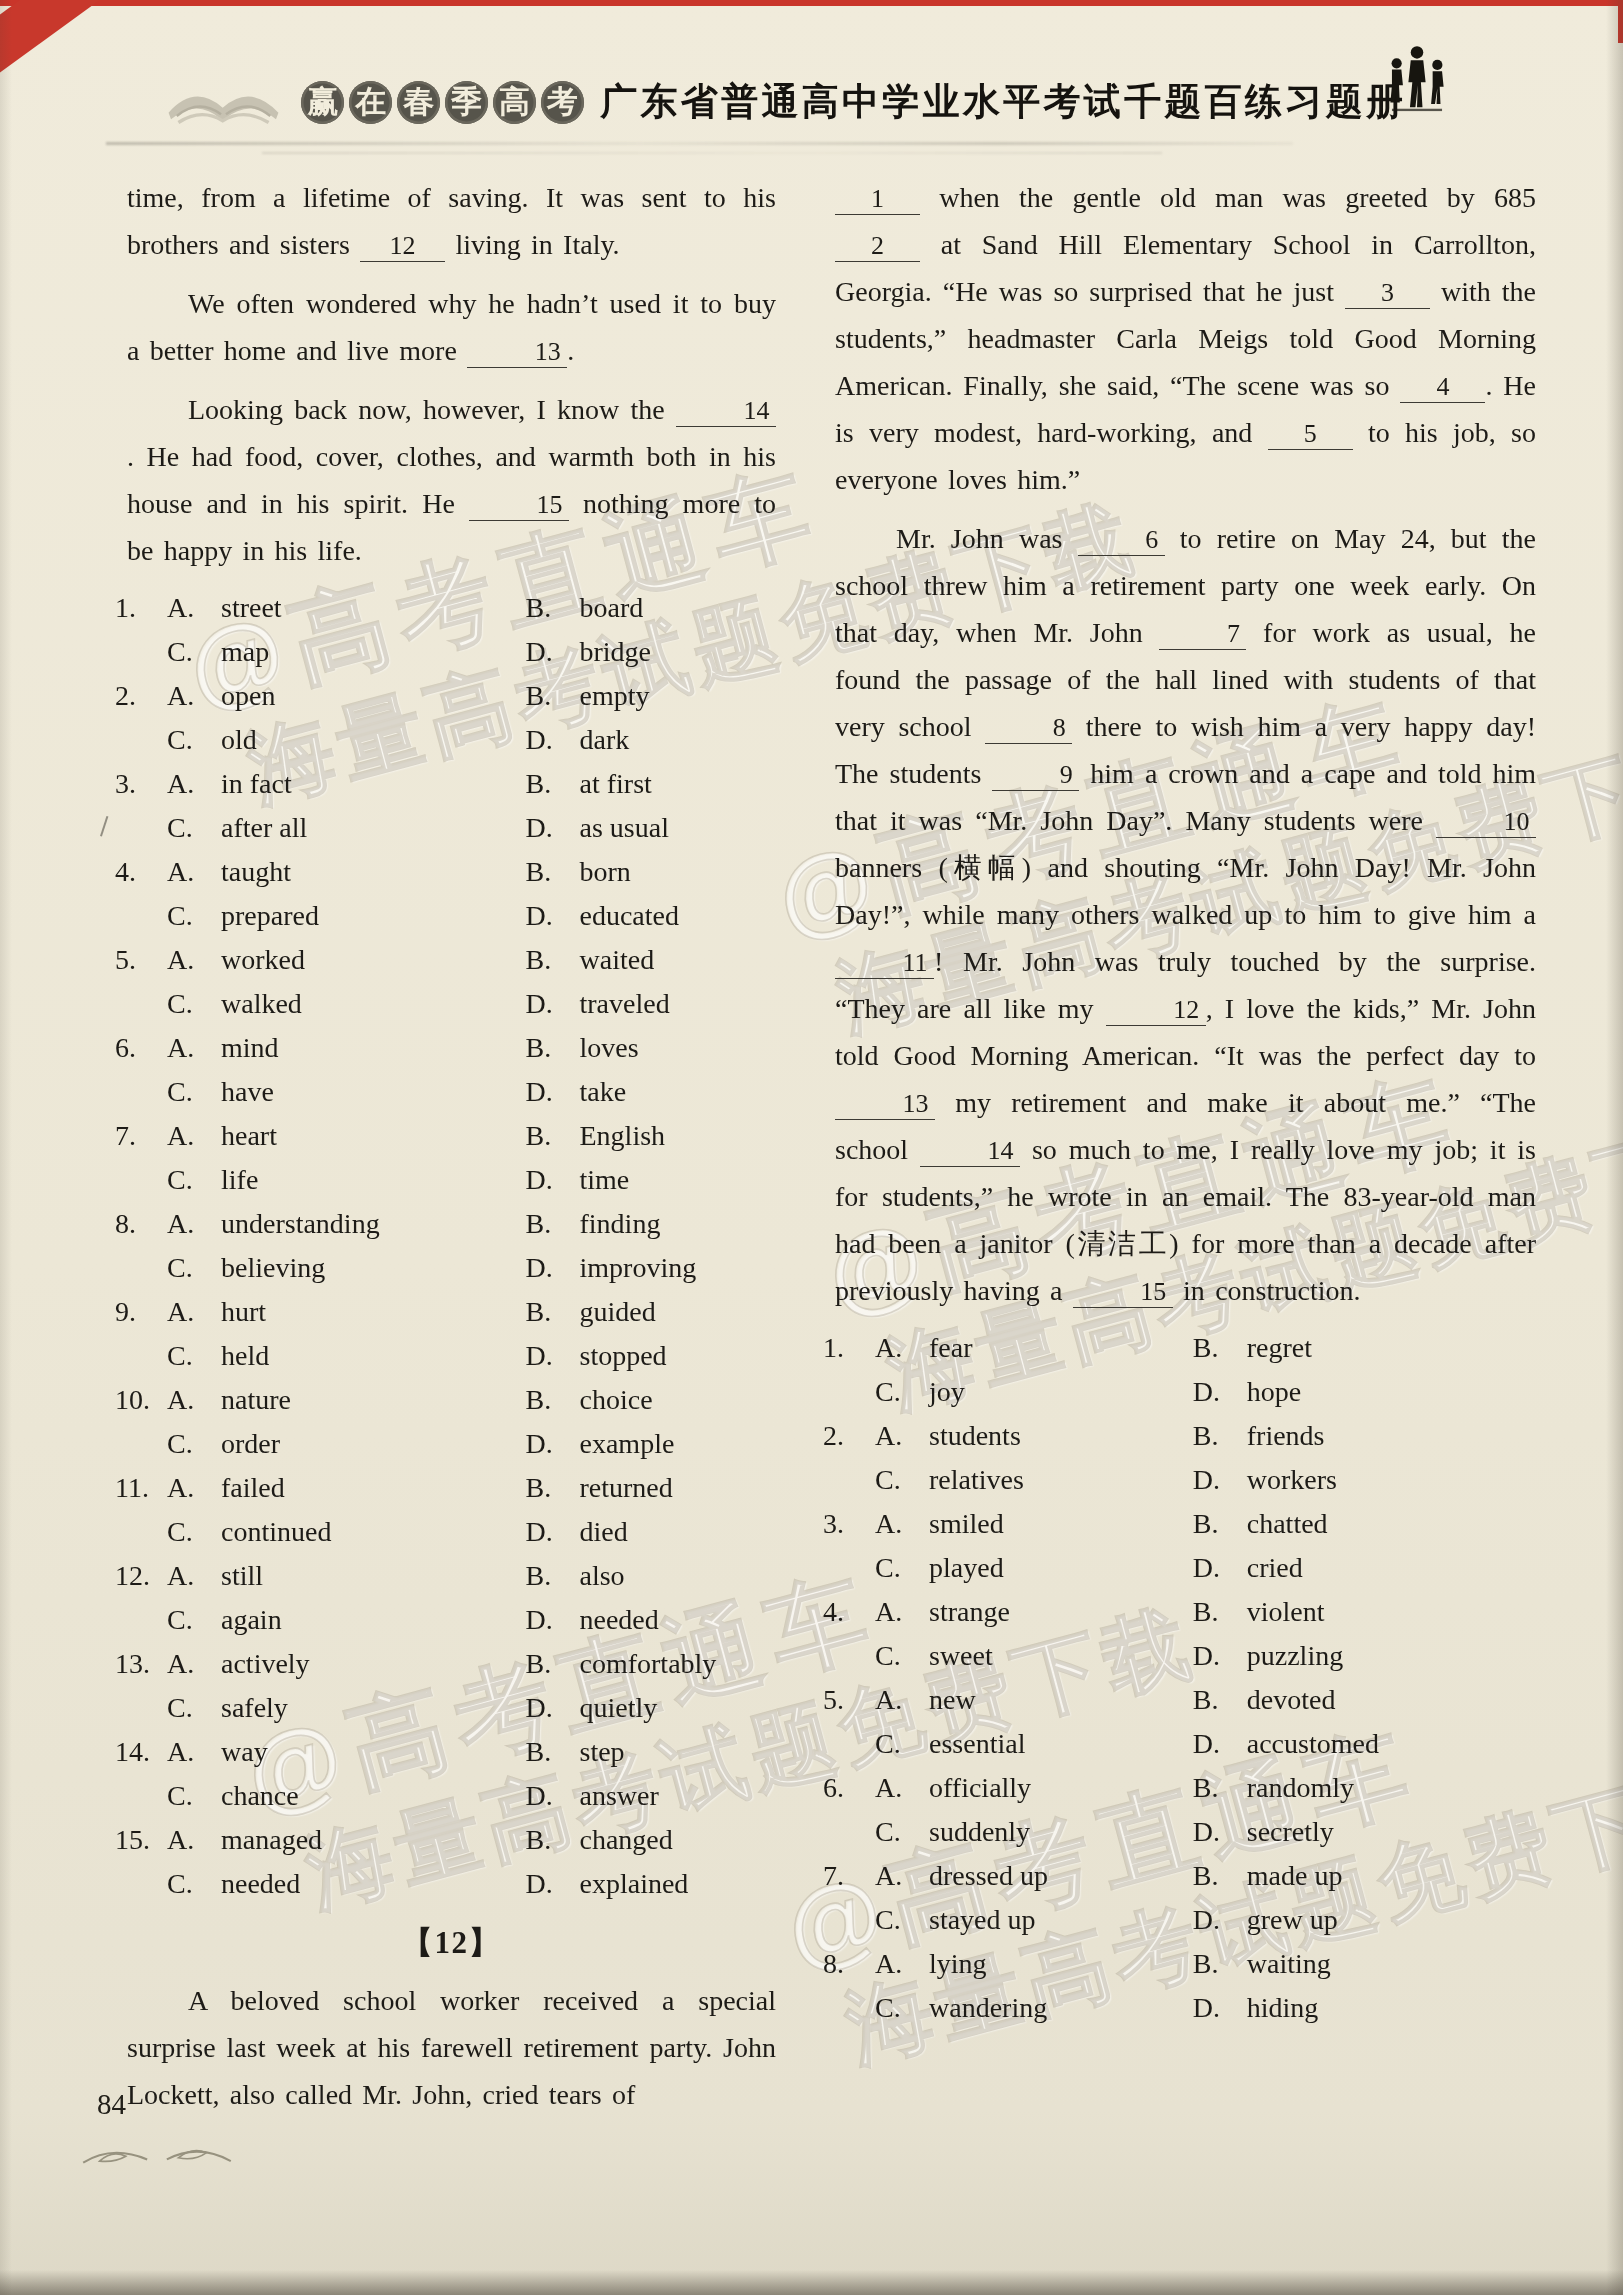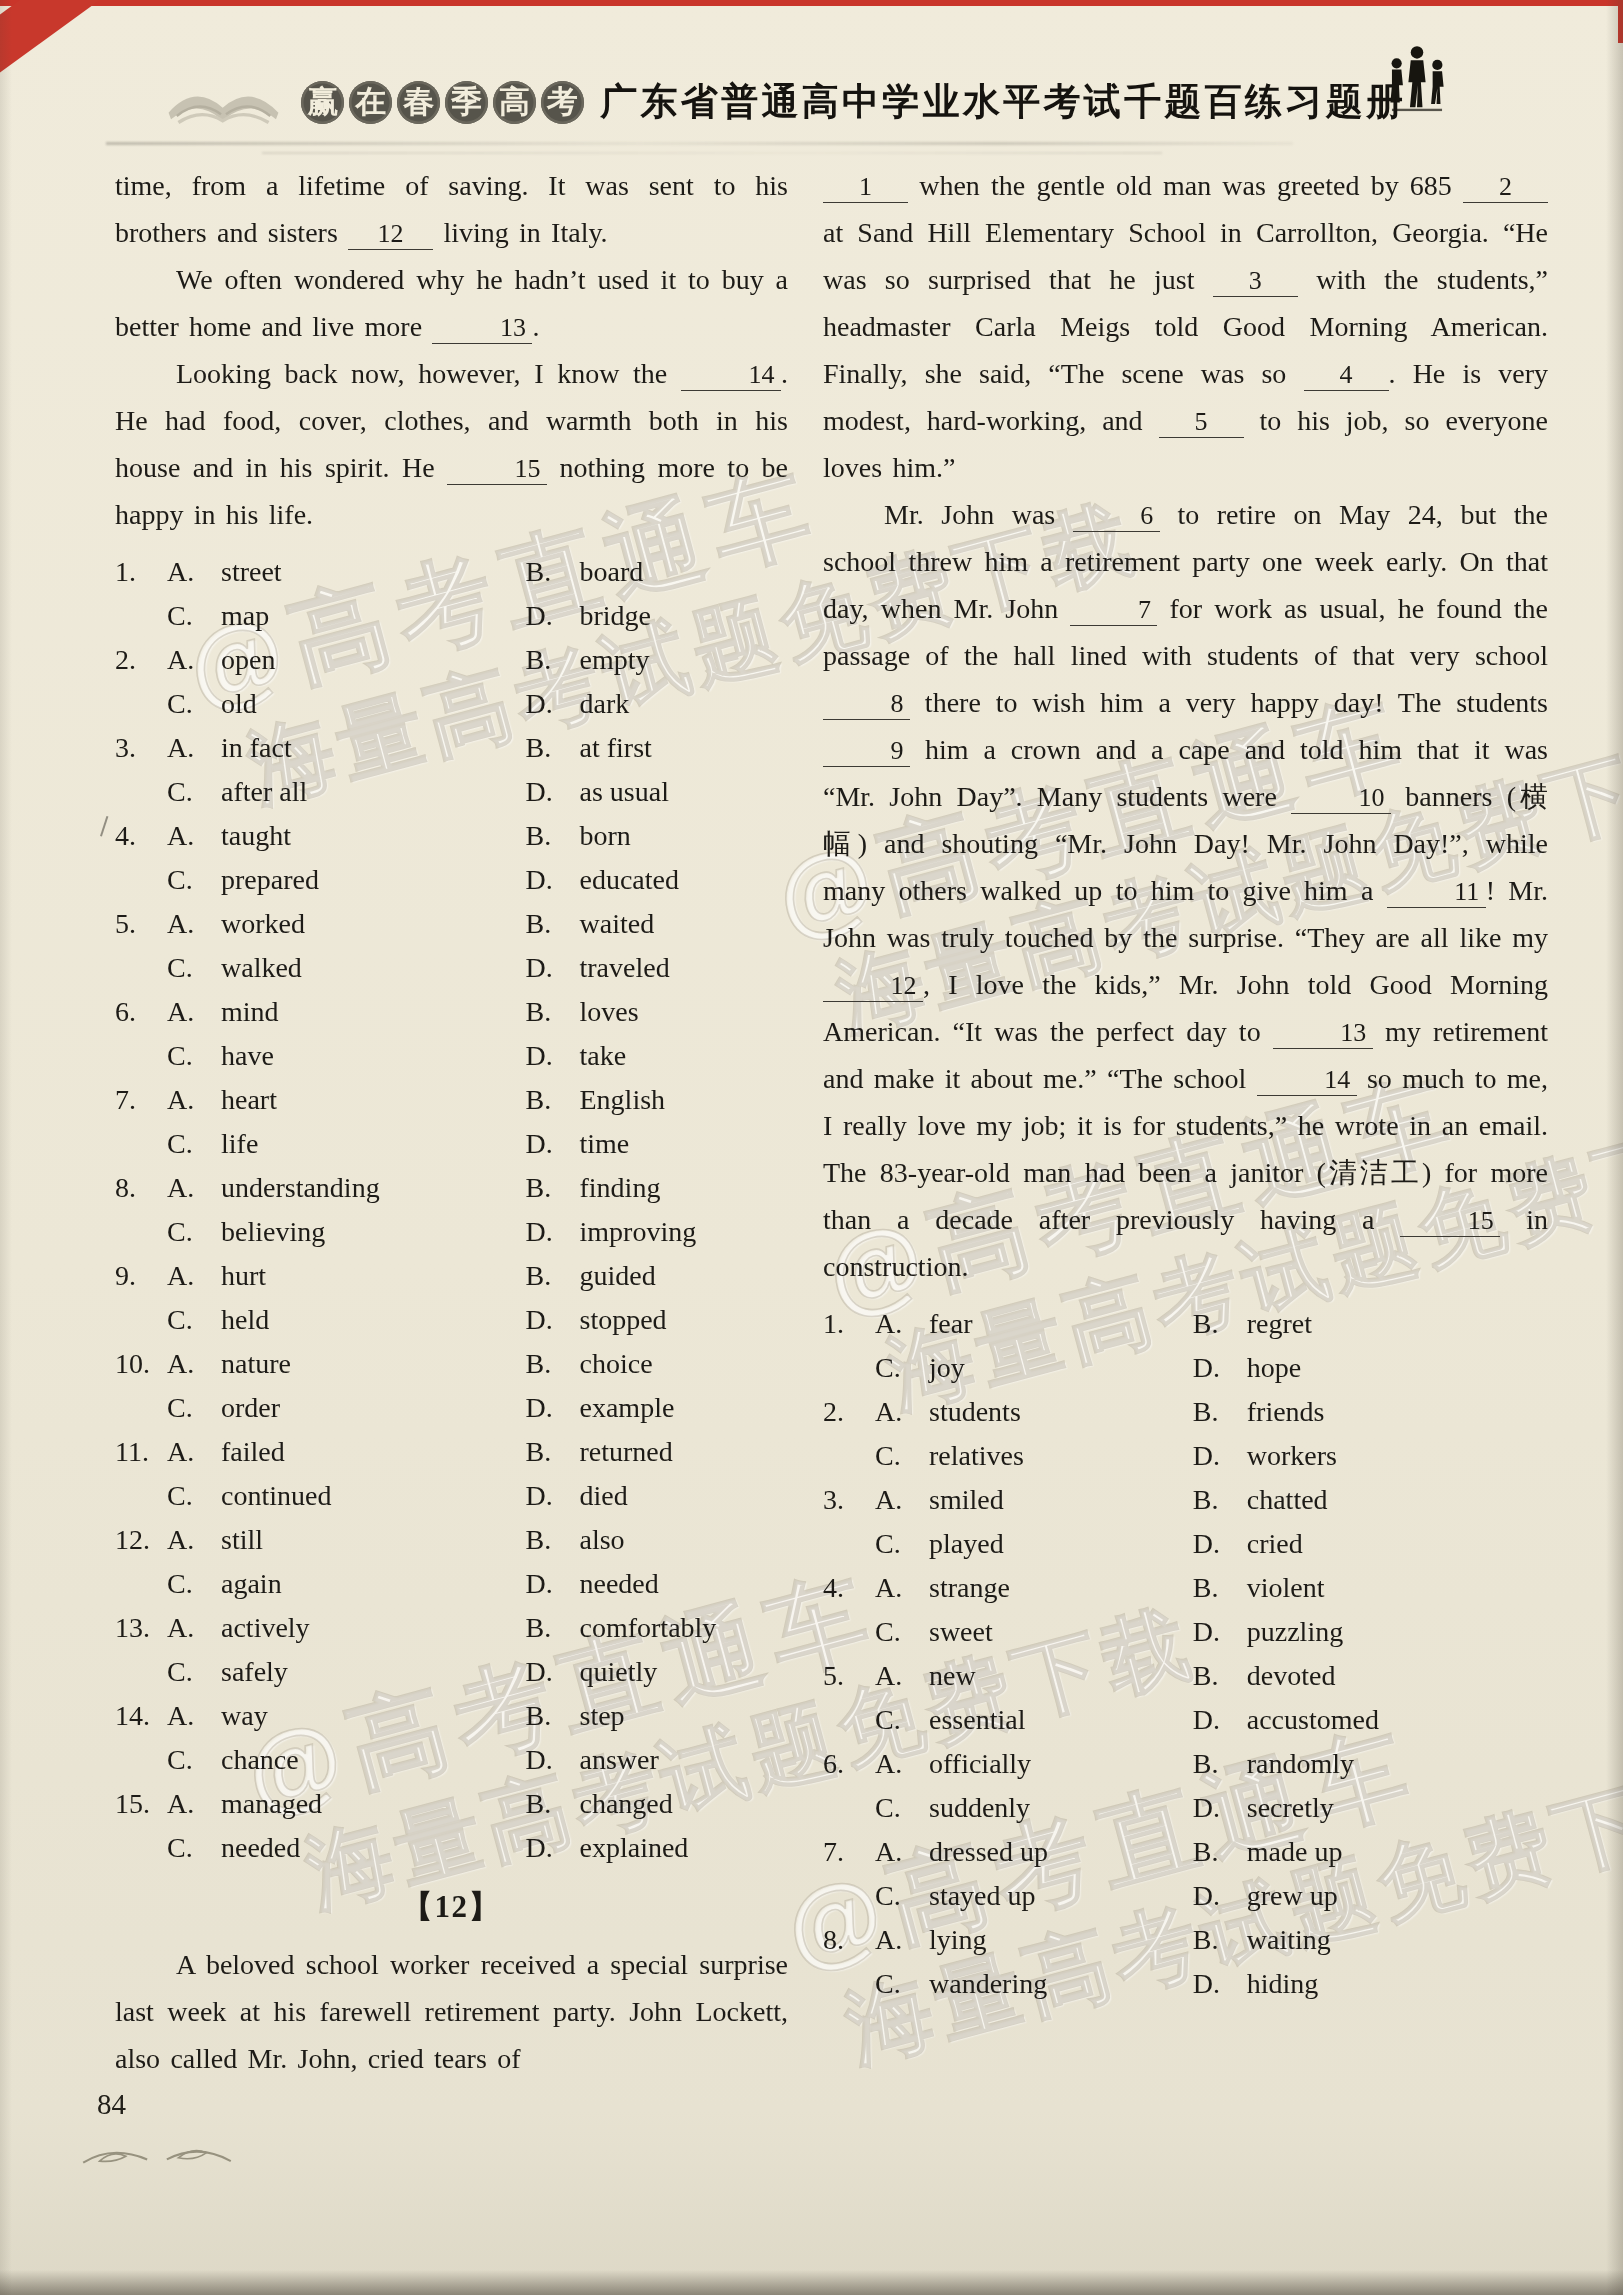--- a/index.html
+++ b/index.html
@@ -39,21 +39,21 @@
   .wm{position:absolute;transform:rotate(-15deg);font-family:"Liberation Sans",sans-serif;
     font-weight:700;white-space:nowrap;color:rgba(255,255,255,.28);
     -webkit-text-stroke:1.6px rgba(148,140,118,.30);
     text-shadow:1.6px 1.6px 1.6px rgba(255,255,255,.5);}
   .wm .l1{font-size:97px;letter-spacing:11.5px;line-height:115px;}
   .wm .l2{font-size:85px;letter-spacing:6.5px;line-height:106px;margin-left:33px;}
 
   
   .col-left{position:absolute;left:115px;top:162px;width:673px;}
   .col-right{position:absolute;left:823px;top:162px;width:725px;}
-  .passage p{margin:0;text-align:justify;font-size:28px;line-height:47px;word-spacing:3.3px;}
+  .passage p{margin:12px;text-align:justify;font-size:28px;line-height:47px;word-spacing:3.3px;}
   .passage p.indent{text-indent:61px;}
   .blank{display:inline-block;min-width:72px;padding:0 6.5px;text-align:center;
     border-bottom:1.6px solid #3c3a34;line-height:31px;font-size:26px;}
 
   .options{margin-top:11.5px;font-size:28px;}
   .optrow{display:flex;line-height:44px;}
   .cellA{display:flex;flex:0 0 61%;}
   .col-right .cellA{flex:0 0 51%;}
   .cellB{display:flex;flex:1;}
   .qnum{flex:0 0 52px;}

